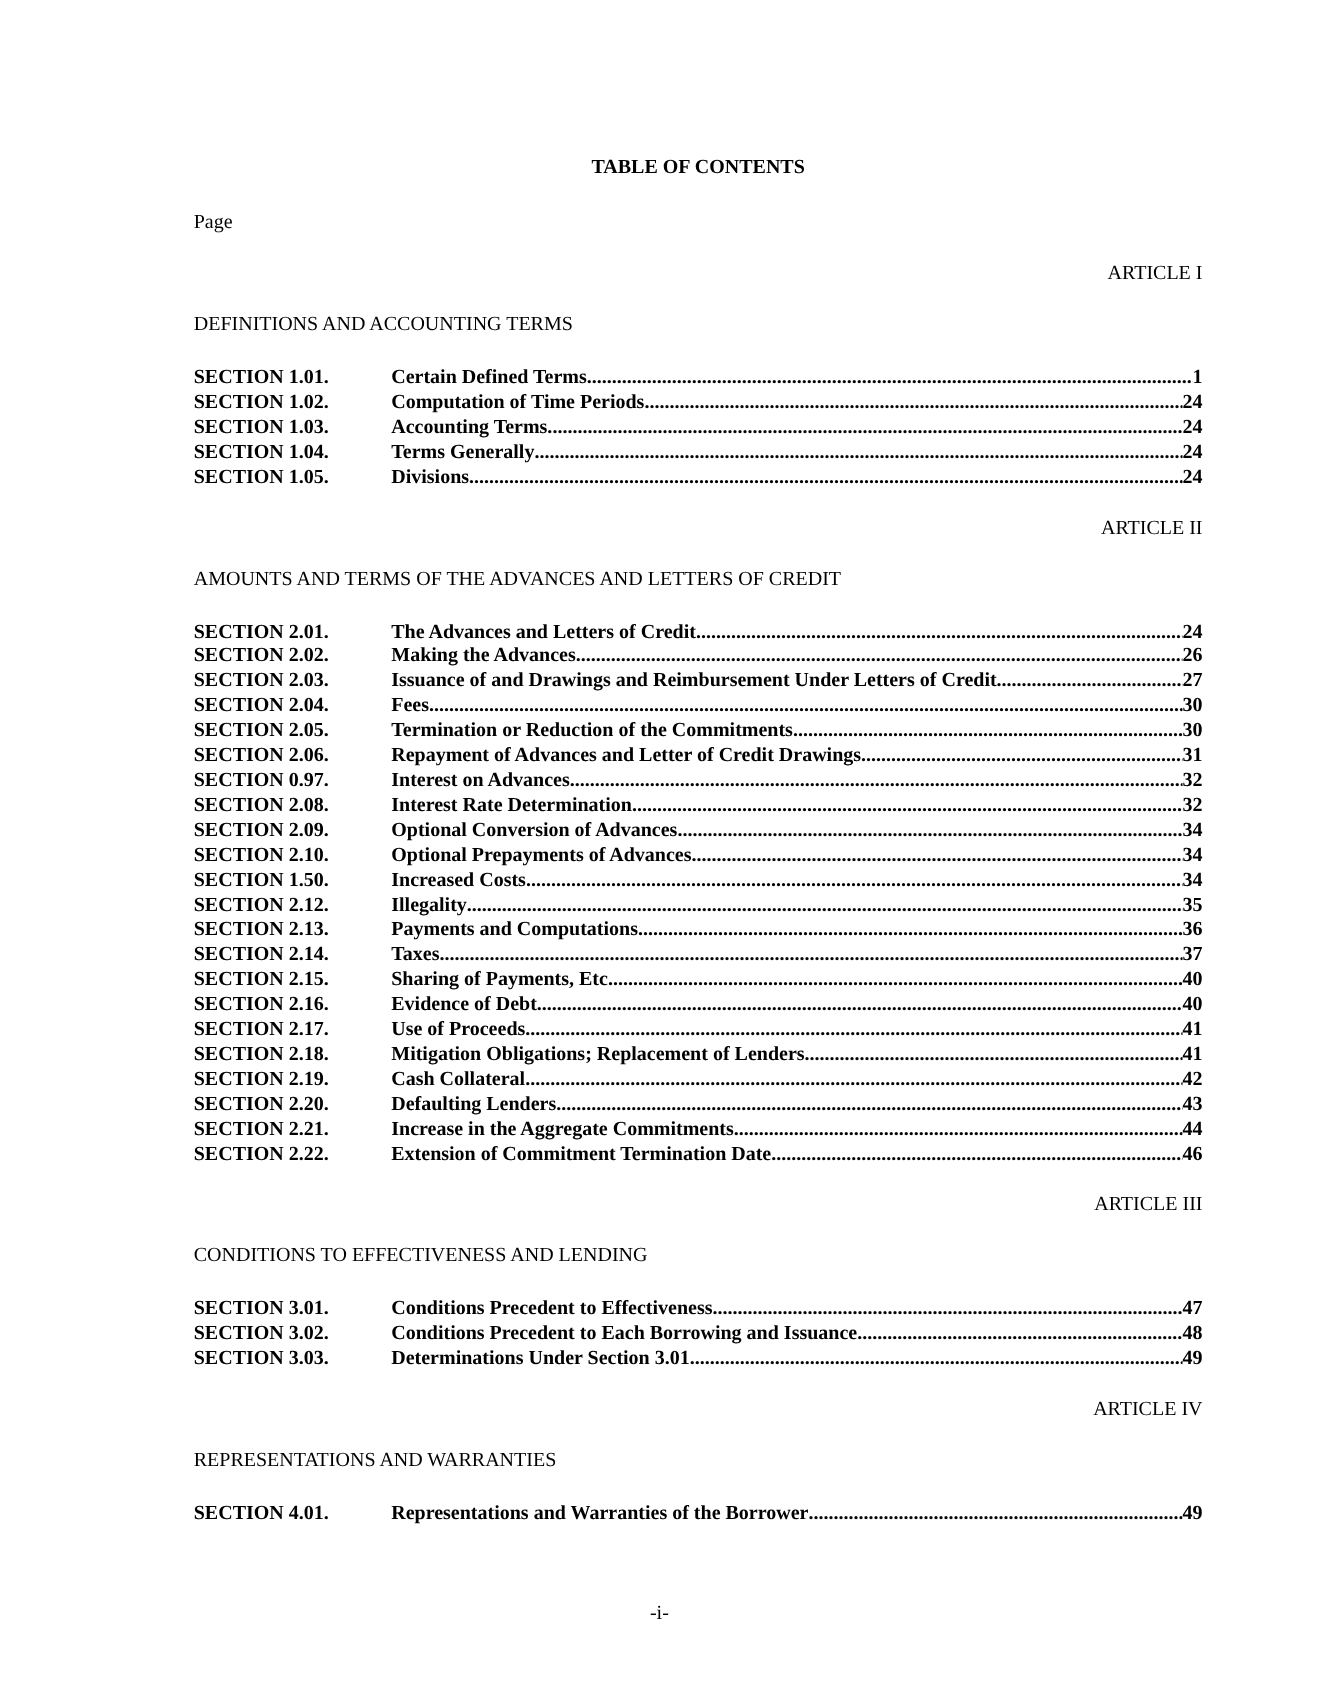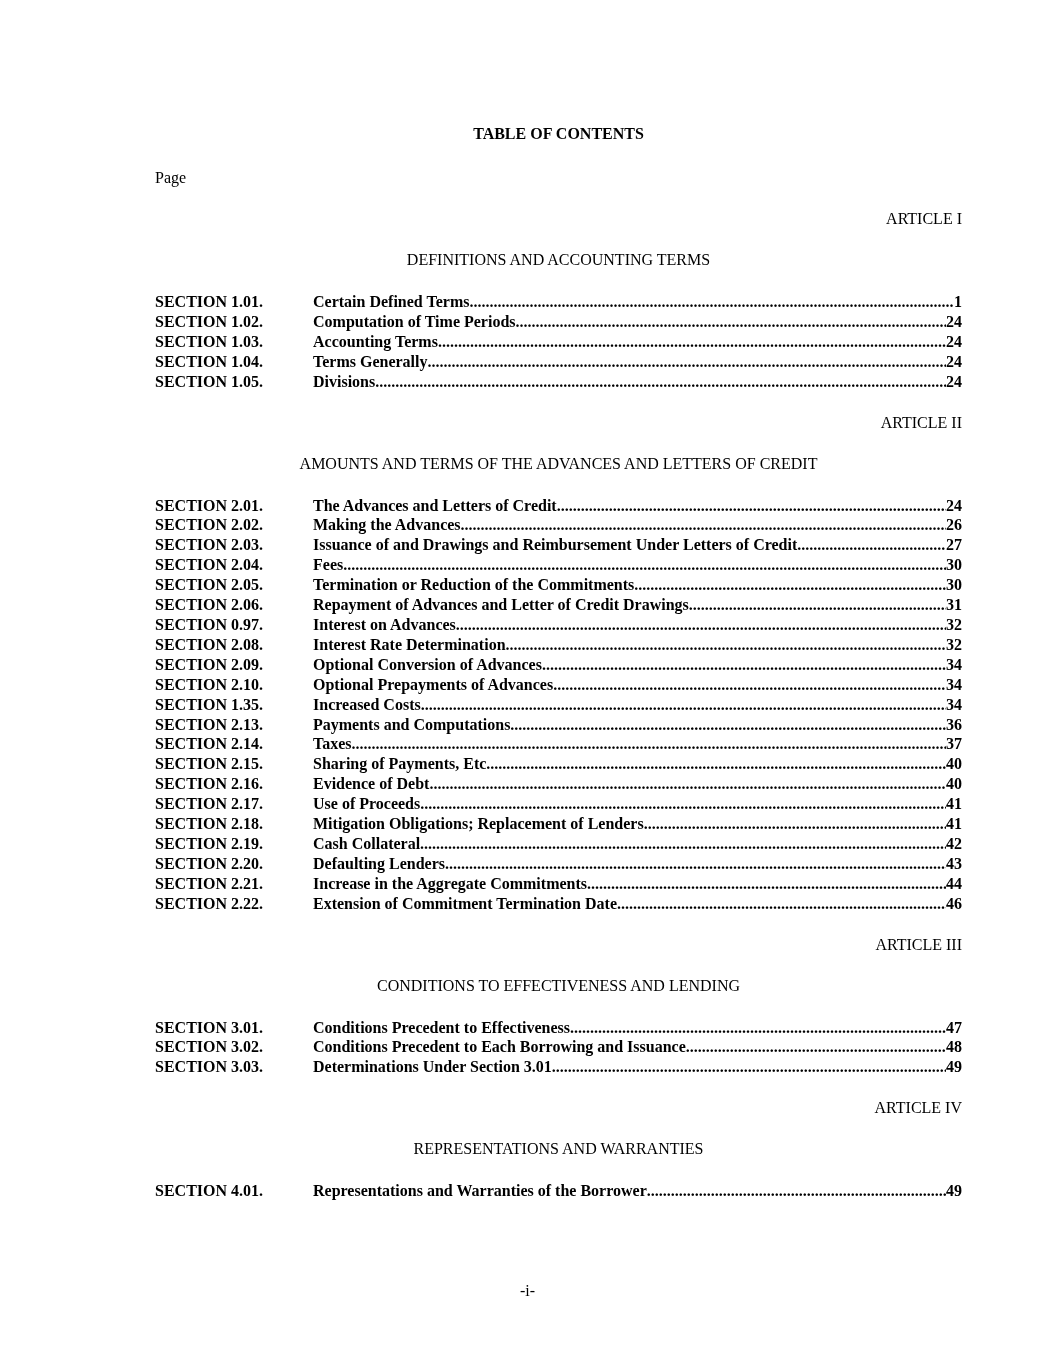--- a/index.html
+++ b/index.html
@@ -34,21 +34,21 @@
     font-weight: normal;
     line-height: 20px;
     margin-top: 24px;
   }
   .article-heading {
     text-align: right;
     line-height: 20px;
     margin: 21px 0 21px 0;
   }
   .article-subtitle {
-    text-align: center;
+    text-align: left;
     line-height: 20px;
     margin: 0 0 22px 0;
   }
   .sections { }
   .toc-row {
     display: flex;
     align-items: baseline;
     line-height: 19.9px;
     white-space: nowrap;
     font-weight: bold;
@@ -196,26 +196,32 @@
   </div>
 
   <div class="toc-row">
     <span class="sec-label">SECTION 2.10.</span>
     <span class="sec-title">Optional Prepayments of Advances</span>
     <span class="dots"></span>
     <span class="sec-page">34</span>
   </div>
 
   <div class="toc-row">
-    <span class="sec-label">SECTION 1.35.</span>
+    <span class="sec-label">SECTION 1.50.</span>
     <span class="sec-title">Increased Costs </span>
     <span class="dots"></span>
     <span class="sec-page">34</span>
   </div>
 
+  <div class="toc-row">
+    <span class="sec-label">SECTION 2.12.</span>
+    <span class="sec-title">Illegality </span>
+    <span class="dots"></span>
+    <span class="sec-page">35</span>
+  </div>
 
   <div class="toc-row">
     <span class="sec-label">SECTION 2.13.</span>
     <span class="sec-title">Payments and Computations.</span>
     <span class="dots"></span>
     <span class="sec-page">36</span>
   </div>
 
   <div class="toc-row">
     <span class="sec-label">SECTION 2.14.</span>

